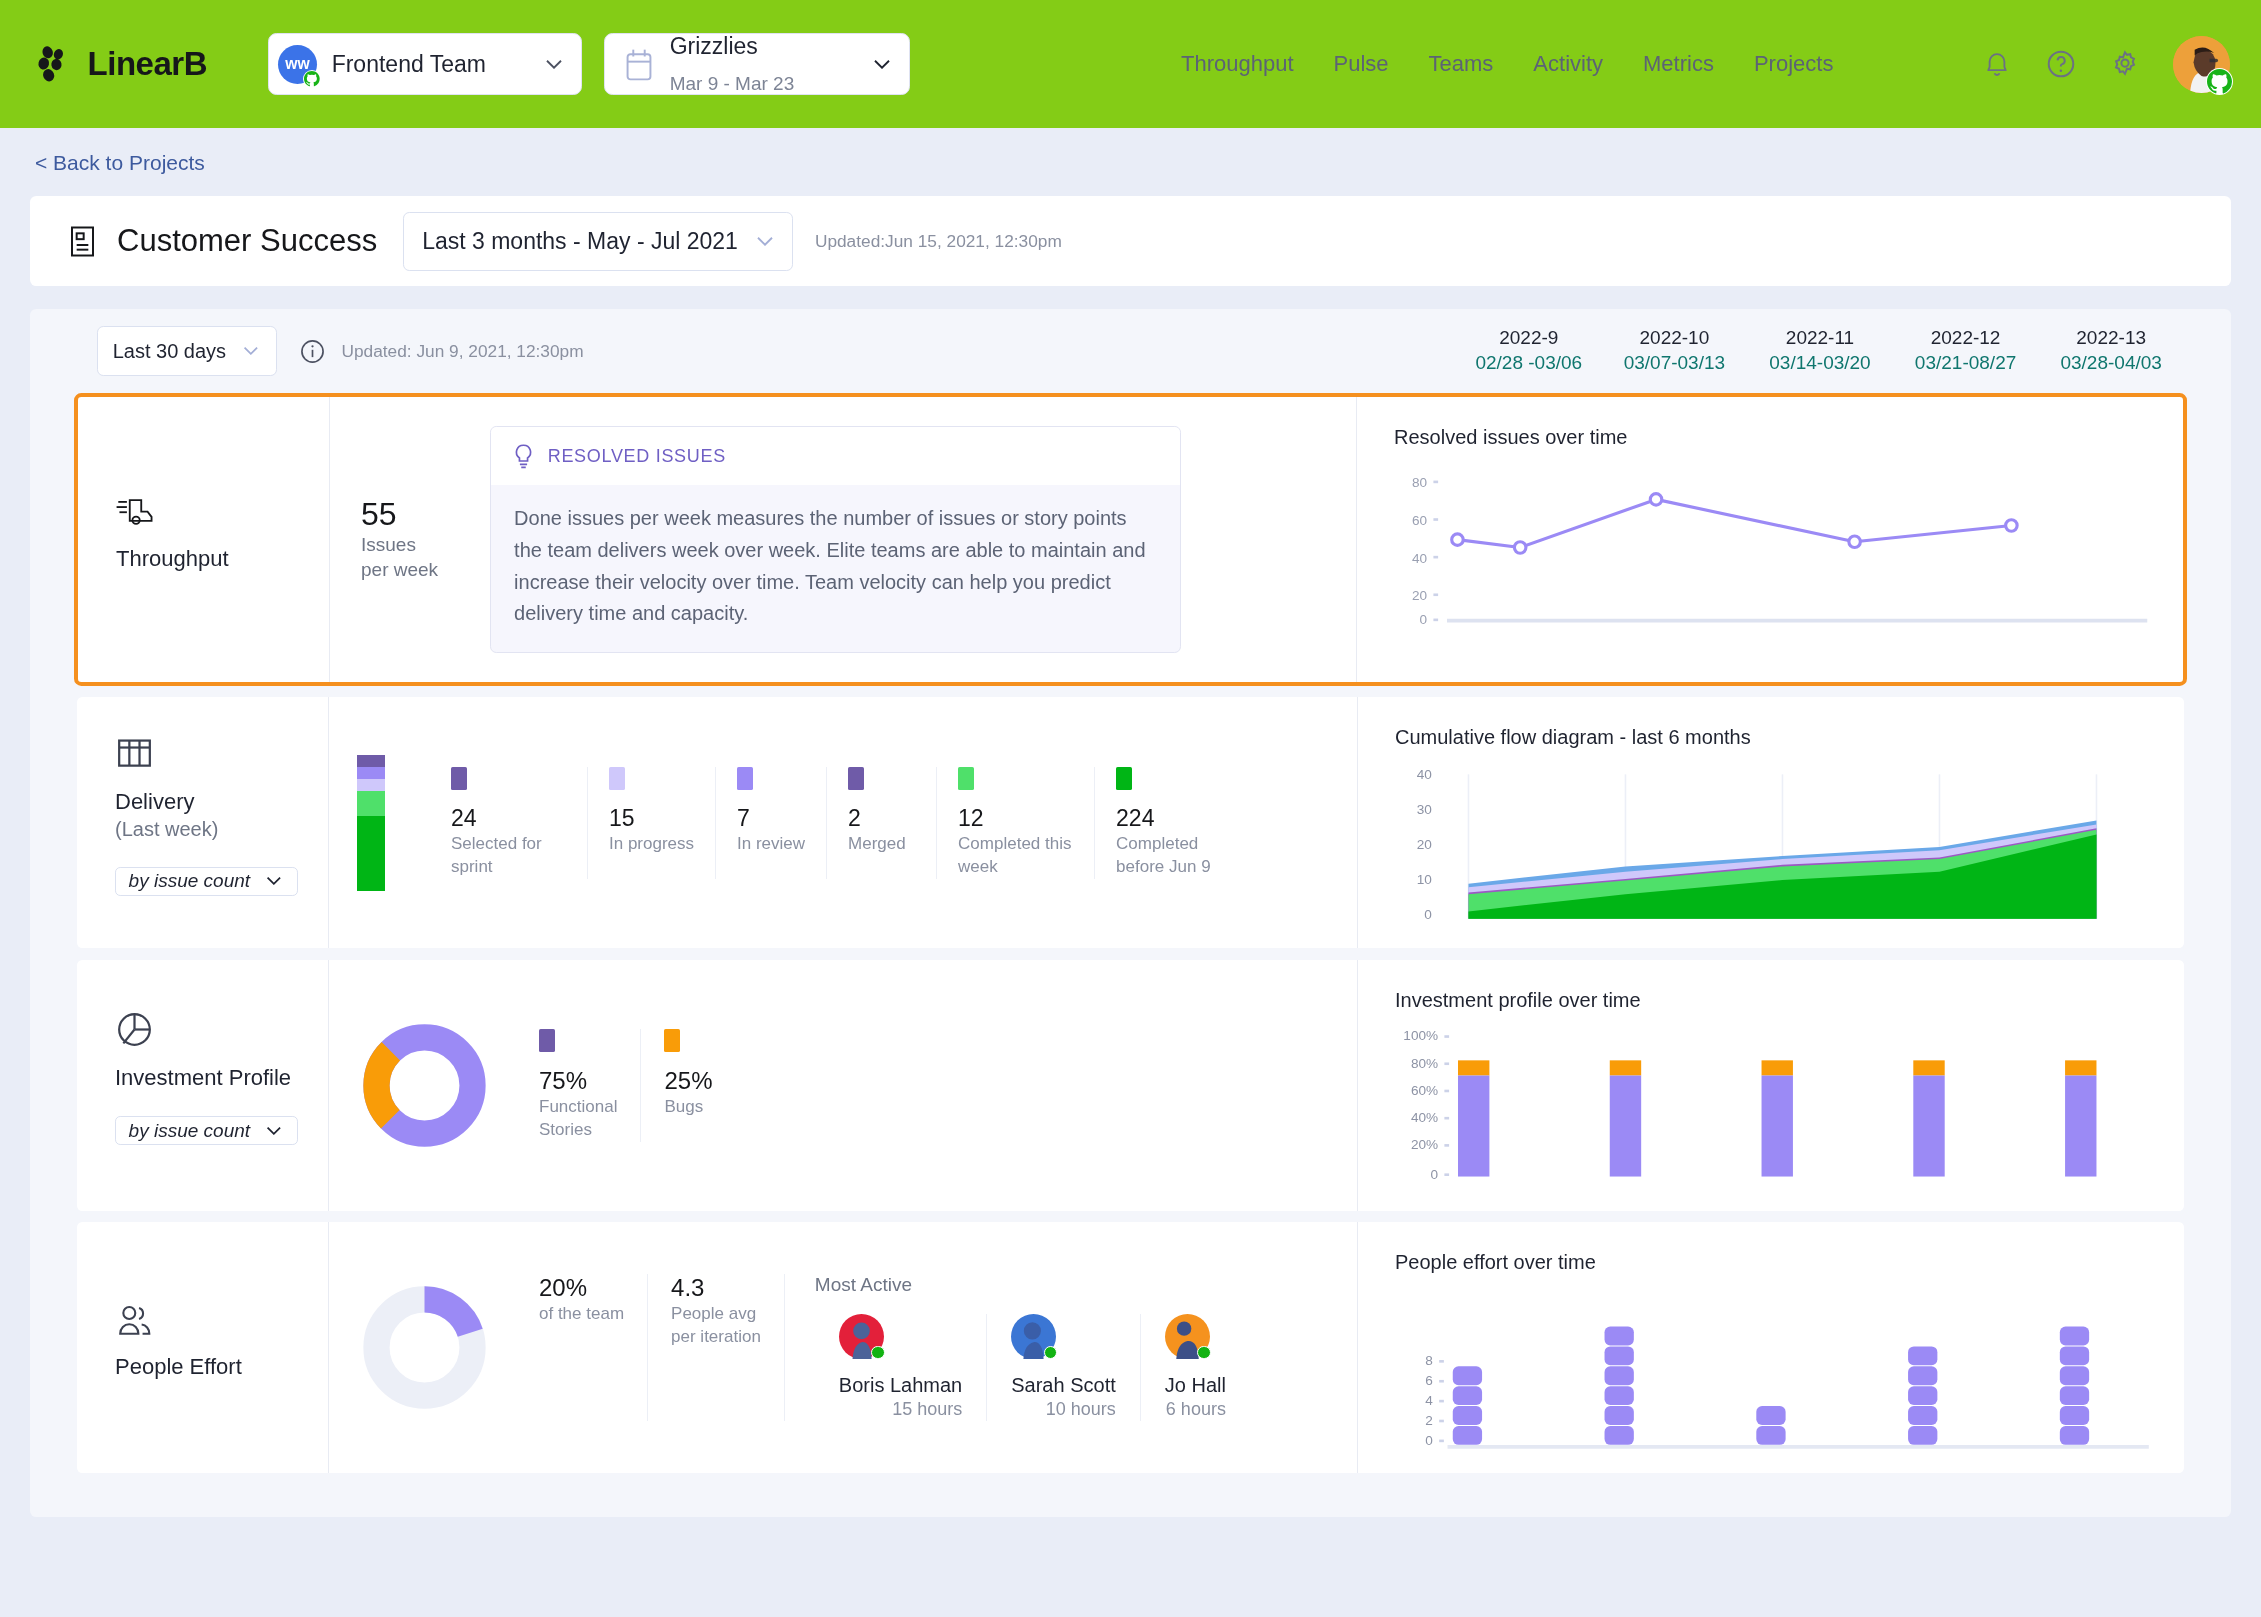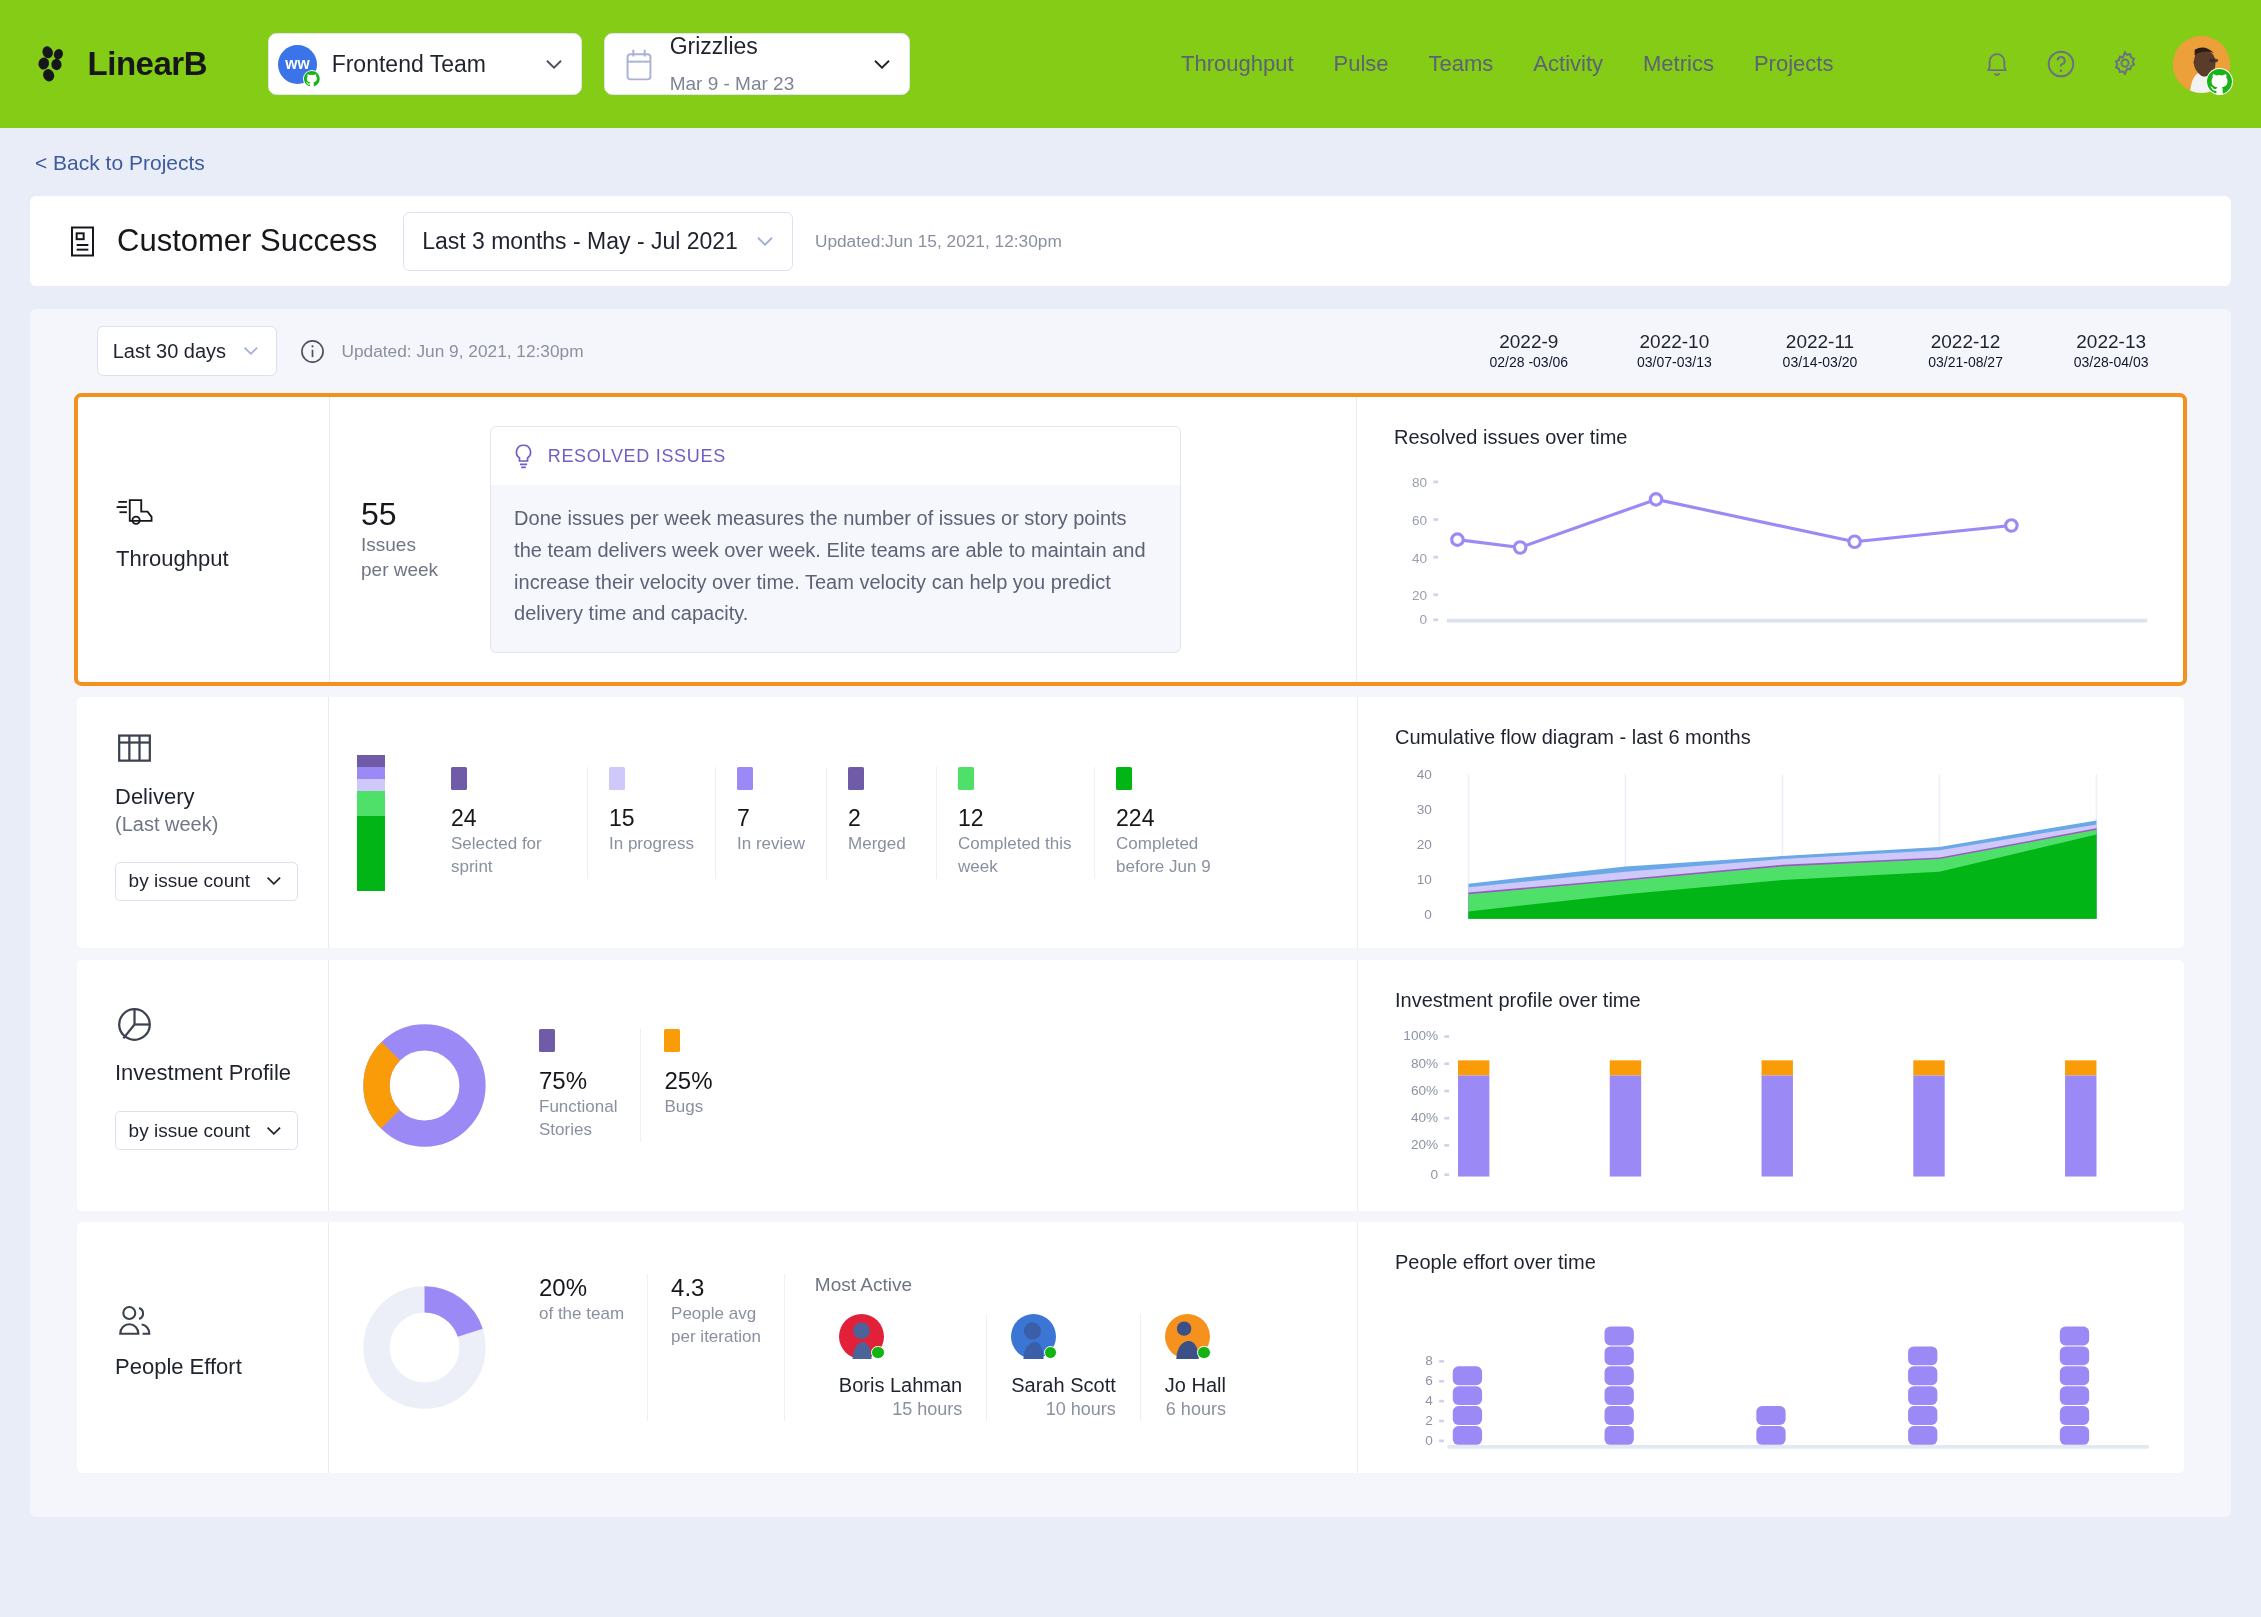--- a/index.html
+++ b/index.html
@@ -84,38 +84,38 @@
     height: 50px; border: 1.6px solid #dbe1f0; border-radius: 6.3px; background: #fff;
     display: flex; align-items: center; padding: 0 14.7px; gap: 17px; cursor: pointer;
   }
   .range-select .rs-label { font-size: 20px; color: #1f2330; white-space: nowrap; }
   .info-ic { width: 27px; height: 27px; margin-left: 22px; cursor: pointer; flex: 0 0 auto; }
   .panel-updated { margin-left: 15.7px; font-size: 17.3px; color: #8a90a0; white-space: nowrap; }
 
   .week-headers { display: flex; margin-left: auto; width: 728px; }
   .week-col { flex: 1; text-align: center; }
   .week-col .w1 { font-size: 19px; color: #1f2330; font-weight: 400; line-height: 1.25; }
-  .week-col .w2 { font-size: 14px; color: #0f172a; line-height: 1.35; }
+  .week-col .w2 { font-size: 19px; color: #0f766e; line-height: 1.35; }
 
   
   .row-card {
     background: #fff; border-radius: 5.2px; margin: 0 47px 11.5px 47px;
     display: flex; align-items: stretch; position: relative;
   }
   .row-card.highlight {
     border: 4.7px solid #f5901e; border-radius: 7.3px;
     margin: 0 44px 11.5px 44px;
   }
   .row-left { width: 251px; flex: 0 0 auto; padding: 20px 0 35px 38px; display: flex; flex-direction: column; justify-content: center; }
   .metric-ic { width: 39px; height: 39px; margin-bottom: 15.7px; }
   .metric-name { font-size: 22px; color: #1f2330; line-height: 1.2; }
   .metric-sub { font-size: 20px; color: #6e7585; line-height: 1.3; }
   .mini-select {
-    margin-top: 25px; width: 183px; height: 39px; border: 1.6px solid #dbe1f0; border-radius: 5.2px;
-    background: #fff; display: flex; align-items: center; padding: 0 12.6px; gap: 8.4px; cursor: pointer;
+    margin-top: 25px; width: 183px; height: 29px; border: 1.6px solid #dbe1f0; border-radius: 5.2px;
+    background: #fff; display: flex; align-items: center; padding: 0 12.6px; gap: 8.4px; cursor: pointer; font-style: italic;
   }
   .mini-select .ms-label { font-size: 19px; color: #1f2330; white-space: nowrap; flex: 1; }
 
   .row-mid { flex: 1; display: flex; align-items: center; border-left: 1.6px solid #e8ebf3; padding: 29px 0; }
   .row-right { width: 827px; flex: 0 0 auto; border-left: 1.6px solid #e8ebf3; padding: 29px 33px 24px 37px; }
   .chart-title { font-size: 20px; color: #1f2330; margin-bottom: 18px; }
 
   
   .kpi-block { padding: 0 30px 0 31px; }
   .kpi-num { font-size: 32px; color: #16171a; line-height: 1.15; }

